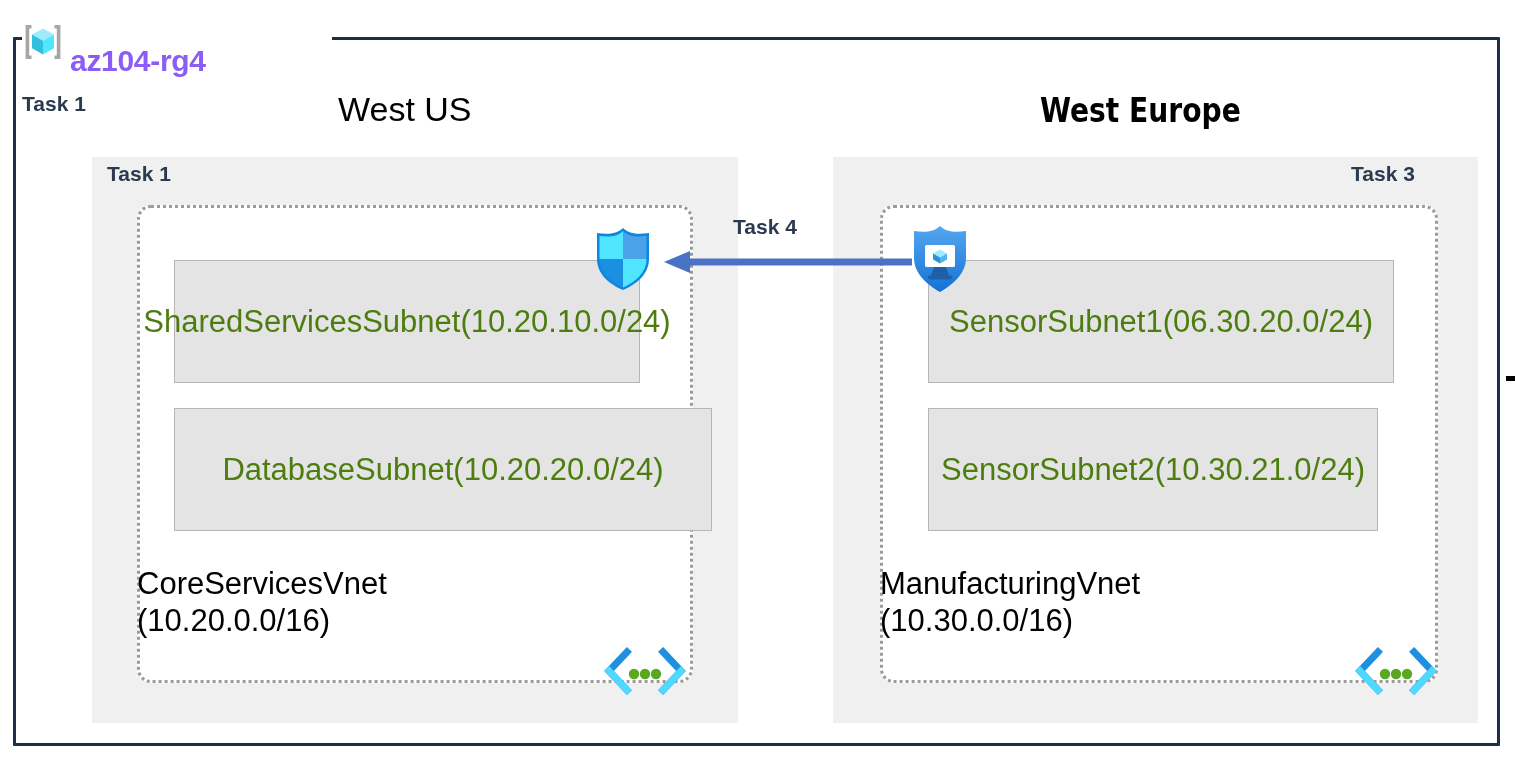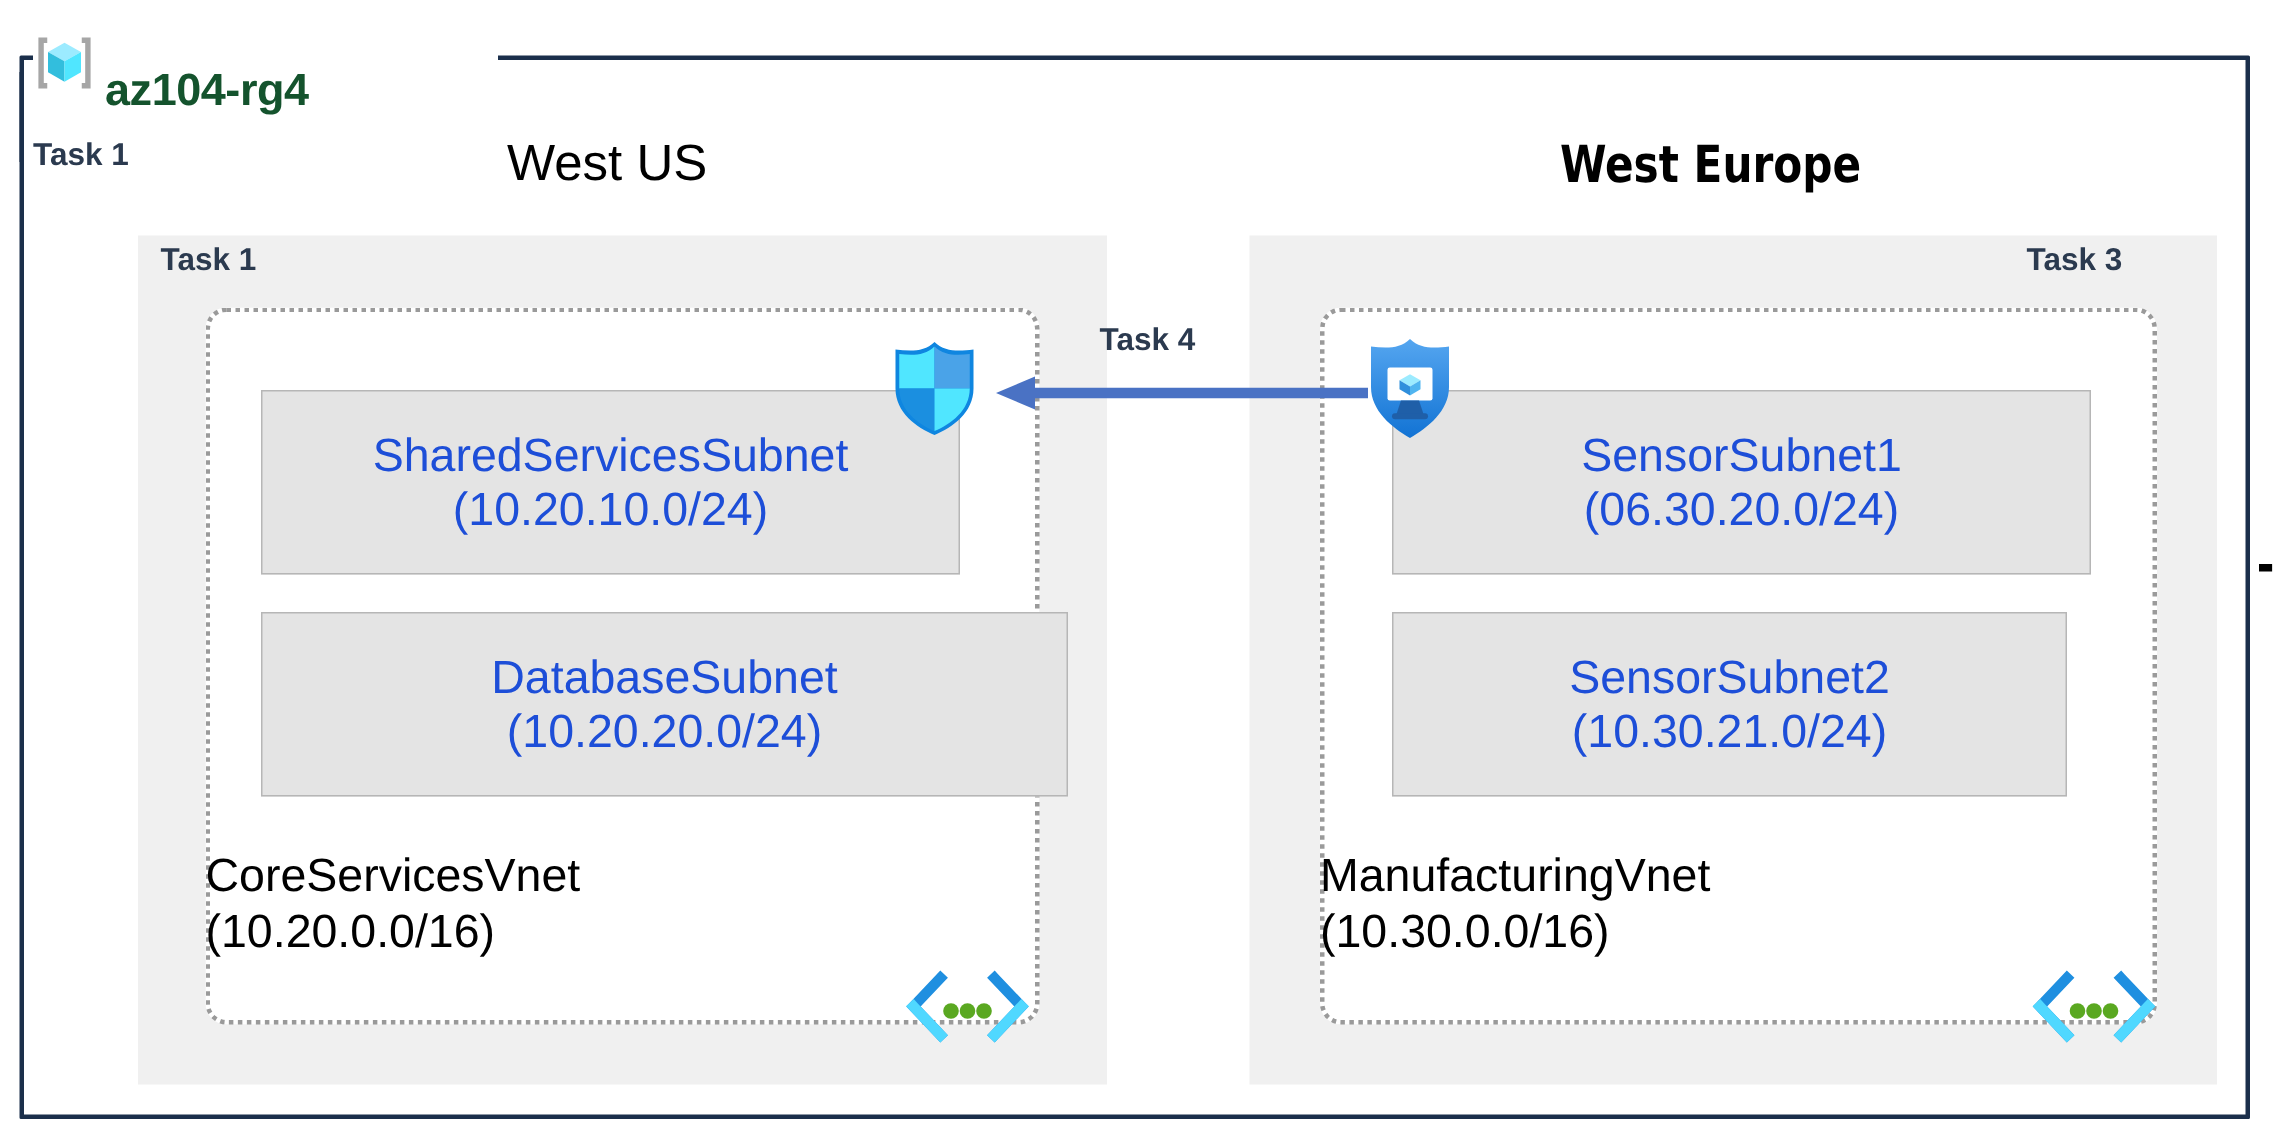--- a/index.html
+++ b/index.html
@@ -43,21 +43,21 @@
     position: absolute;
     left: 22px;
     top: 6px;
     display: flex;
     align-items: center;
     gap: 6px;
   }
   .rg-title-text {
     font-size: 30px;
     font-weight: bold;
-    color: #14532d;
+    color: #8b5cf6;
     letter-spacing: -0.3px;
     line-height: 1;
     padding-bottom: 2px;
     margin-top: 40px;
   }
 
   
   .task1-line {
     position: absolute;
     left: 13px;
@@ -123,25 +123,25 @@
   .vnet.east { left: 137px; width: 556px; }
   .vnet.west { left: 880px; width: 558px; }
 
   
   .subnet {
     position: absolute;
     background: #e4e4e4;
     border: 1px solid #b6b6b6;
     box-sizing: border-box;
     display: flex;
-    flex-direction: column;
+    flex-direction: row;
     align-items: center;
     justify-content: center;
     font-size: 31px;
-    color: #1d4ed8;
+    color: #4d7c0f;
     line-height: 1.16;
   }
   .subnet .ln { white-space: nowrap; }
 
   .sn-shared { left: 174px;  top: 260px; width: 466px; height: 123px; }
   .sn-db     { left: 174px;  top: 408px; width: 538px; height: 123px; align-items: center; }
   .sn-s1     { left: 928px;  top: 260px; width: 466px; height: 123px; }
   .sn-s2     { left: 928px;  top: 408px; width: 450px; height: 123px; }
 
   

